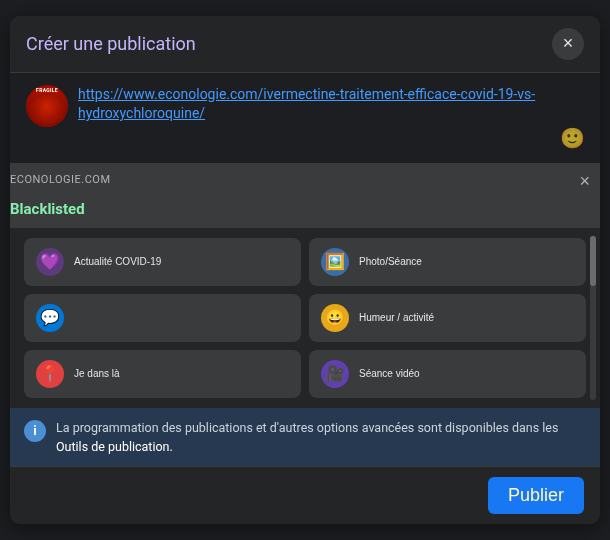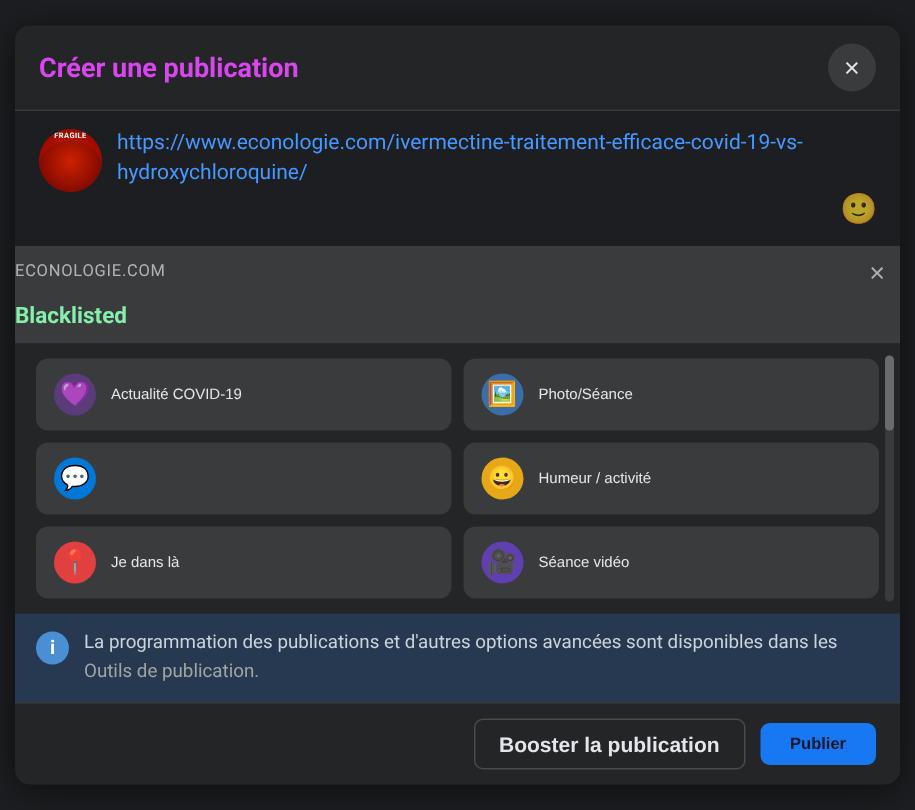--- a/index.html
+++ b/index.html
@@ -24,23 +24,23 @@
     }
     .modal-header {
       background: #242526;
       display: flex;
       align-items: center;
       justify-content: space-between;
       padding: 12px 16px;
       border-bottom: 1px solid #393a3b;
     }
     .modal-title {
-      color: #d946ef;
+      color: #c4b5fd;
       font-size: 18px;
-      font-weight: 700;
+      font-weight: 400;
       text-align: right;
     }
     .close-btn {
       width: 32px;
       height: 32px;
       border-radius: 50%;
       background: #3a3b3c;
       border: none;
       cursor: pointer;
       display: flex;
@@ -78,20 +78,21 @@
       justify-content: center;
       font-size: 8px;
       color: #fff;
       font-weight: bold;
       text-align: center;
       line-height: 1.2;
     }
     .post-link {
       color: #4599ff;
       font-size: 14px;
+      text-decoration: underline;
       cursor: pointer;
       line-height: 1.4;
       flex: 1;
     }
     .emoji-btn {
       position: absolute;
       right: 12px;
       bottom: 10px;
       width: 30px;
       height: 30px;
@@ -209,21 +210,21 @@
       font-weight: 700;
       margin-top: 1px;
     }
     .info-text {
       color: #cdd3da;
       font-size: 12.5px;
       line-height: 1.5;
       flex: 1;
     }
     .info-link {
-      color: #a3a3a3;
+      color: #ffffff;
       cursor: pointer;
       text-decoration: none;
     }
     .modal-footer {
       background: #242526;
       padding: 10px 16px;
       display: flex;
       align-items: center;
       justify-content: flex-end;
       gap: 10px;
@@ -237,23 +238,23 @@
       color: #e4e6eb;
       font-size: 14px;
       font-weight: 600;
       cursor: pointer;
     }
     .publish-btn {
       background: #1877f2;
       border: none;
       border-radius: 6px;
       padding: 8px 20px;
-      color: #0f172a;
-      font-size: 11px;
-      font-weight: 700;
+      color: #fef9c3;
+      font-size: 18px;
+      font-weight: 400;
       cursor: pointer;
     }
   </style>
 </head>
 <body>
 
 <div class="modal">
 
   <div class="modal-header">
     <span class="modal-title">Créer une publication</span>
@@ -315,16 +316,15 @@
   </div>
 
   <div class="info-bar">
     <div class="info-icon">i</div>
     <div class="info-text">
       <span>La programmation des publications et d'autres options avancées sont disponibles dans les </span><a class="info-link">Outils de publication.</a>
     </div>
   </div>
 
   <div class="modal-footer">
-    <button class="boost-btn">Booster la publication</button>
     <button class="publish-btn">Publier</button>
   </div>
 </div>
 
 </body></html>

